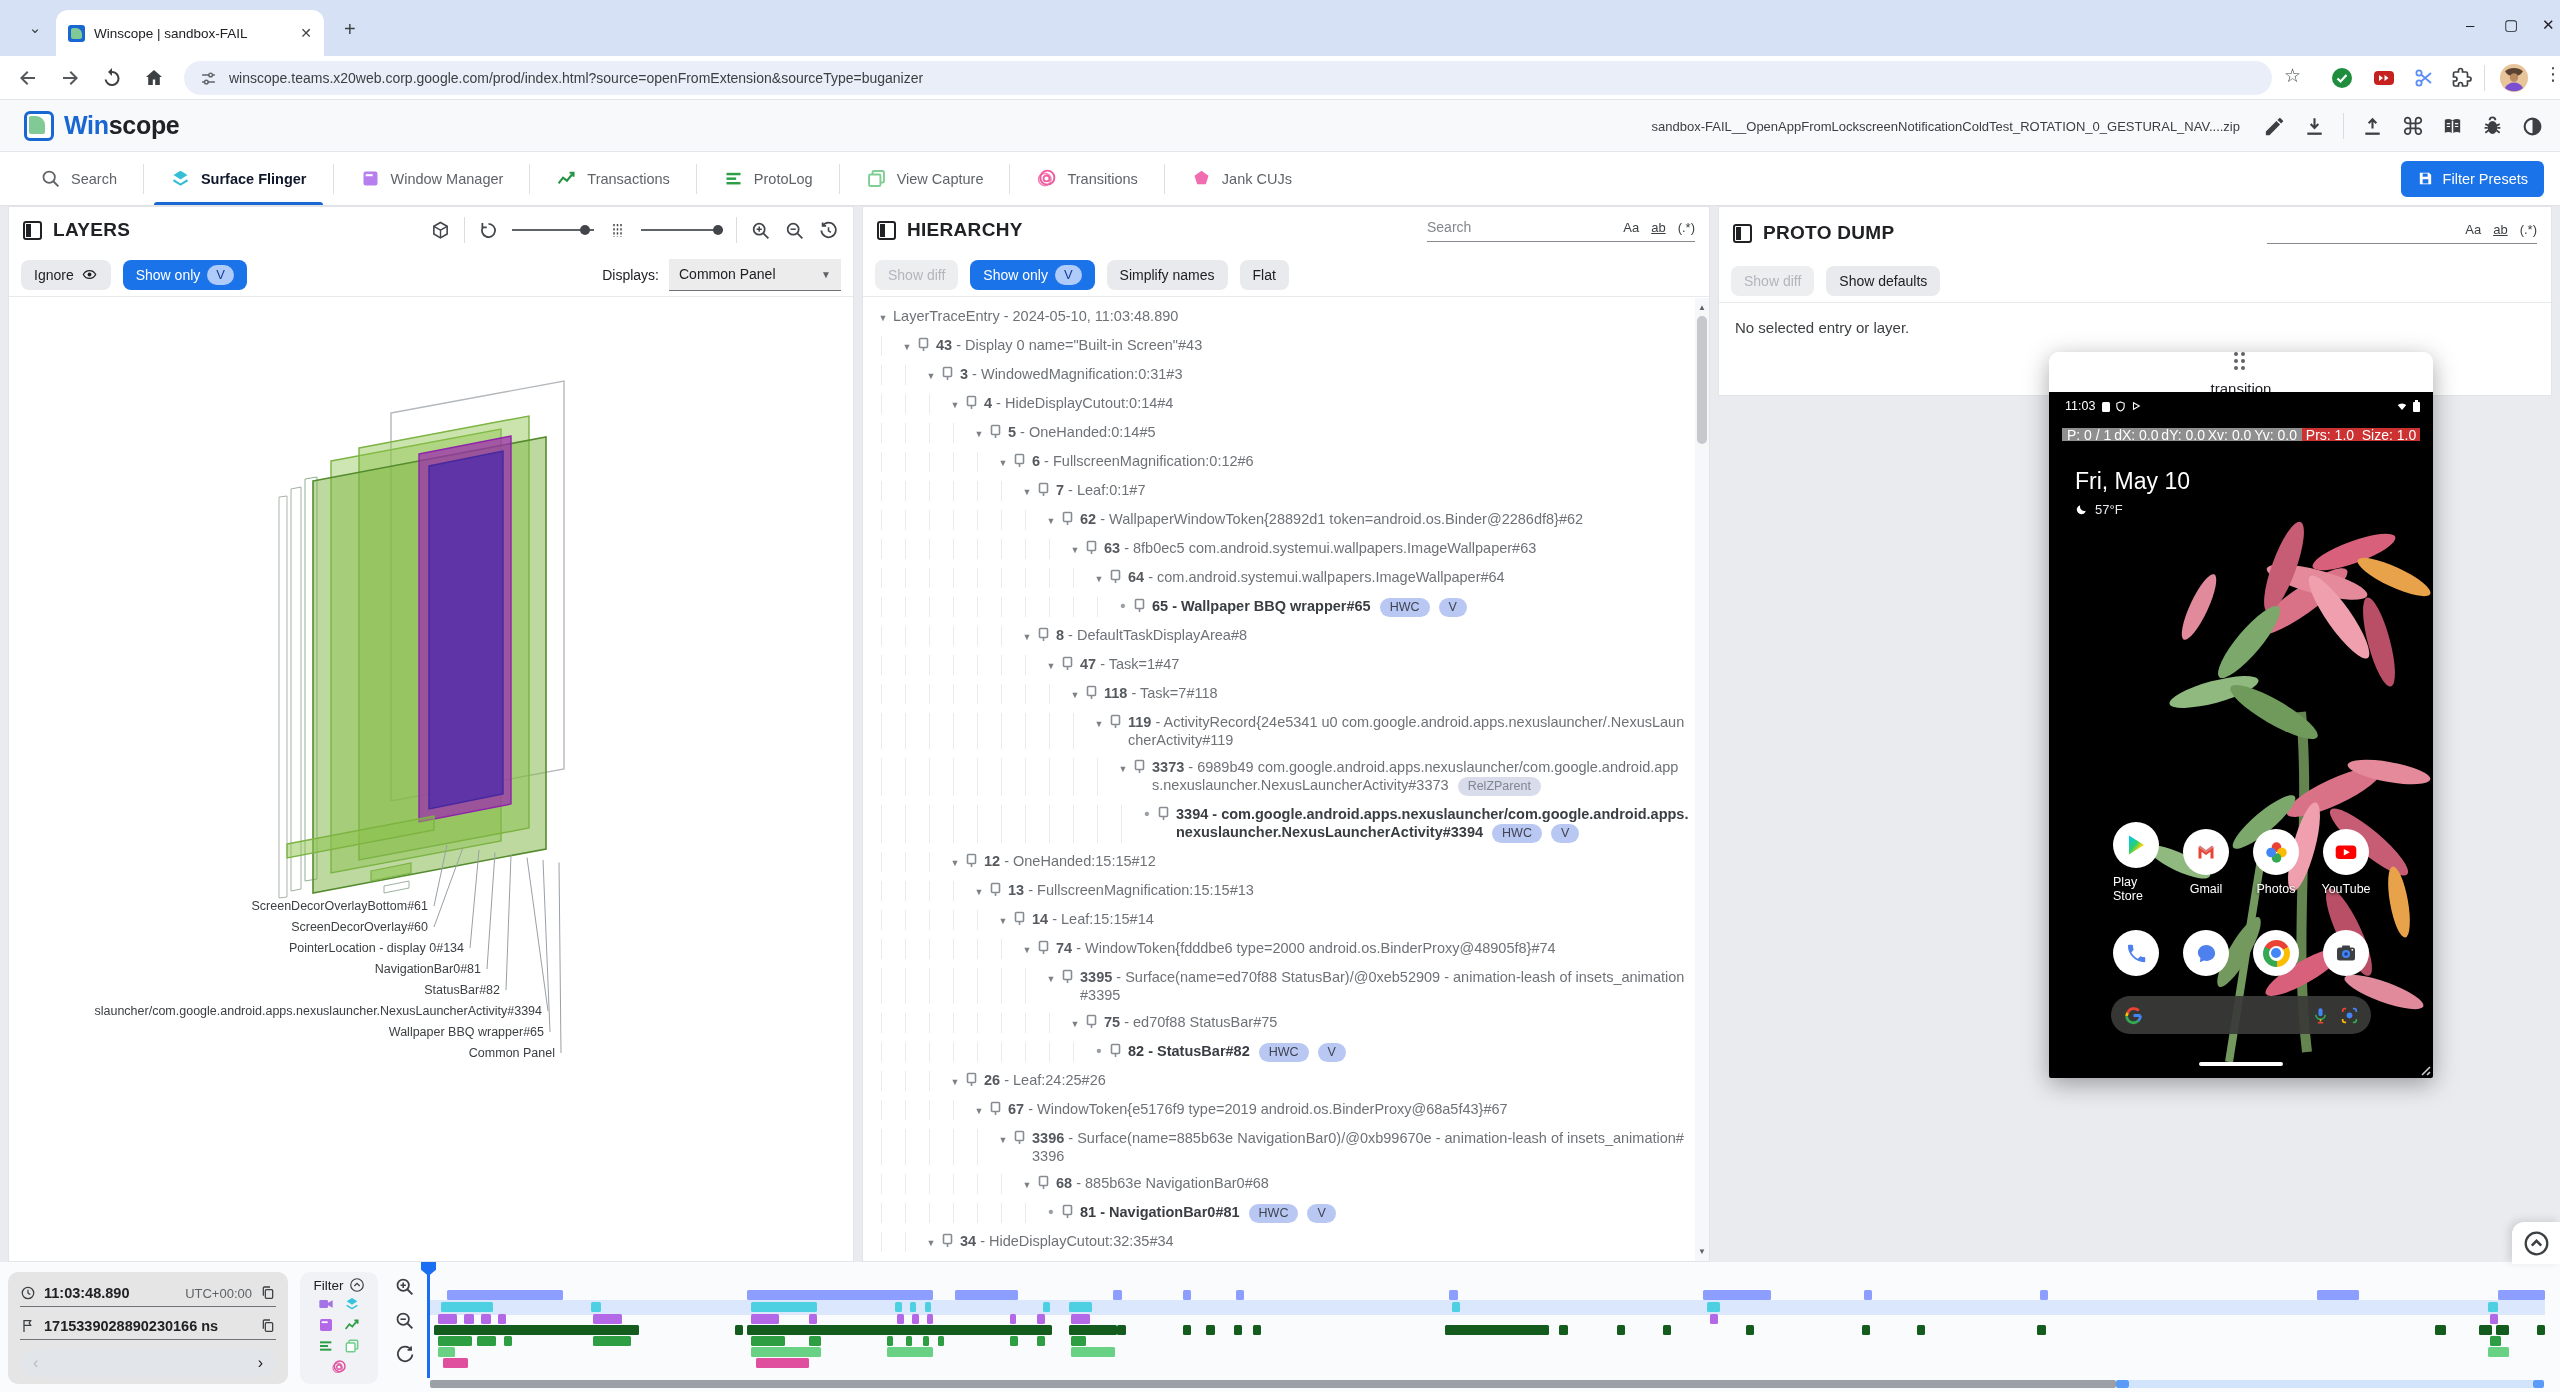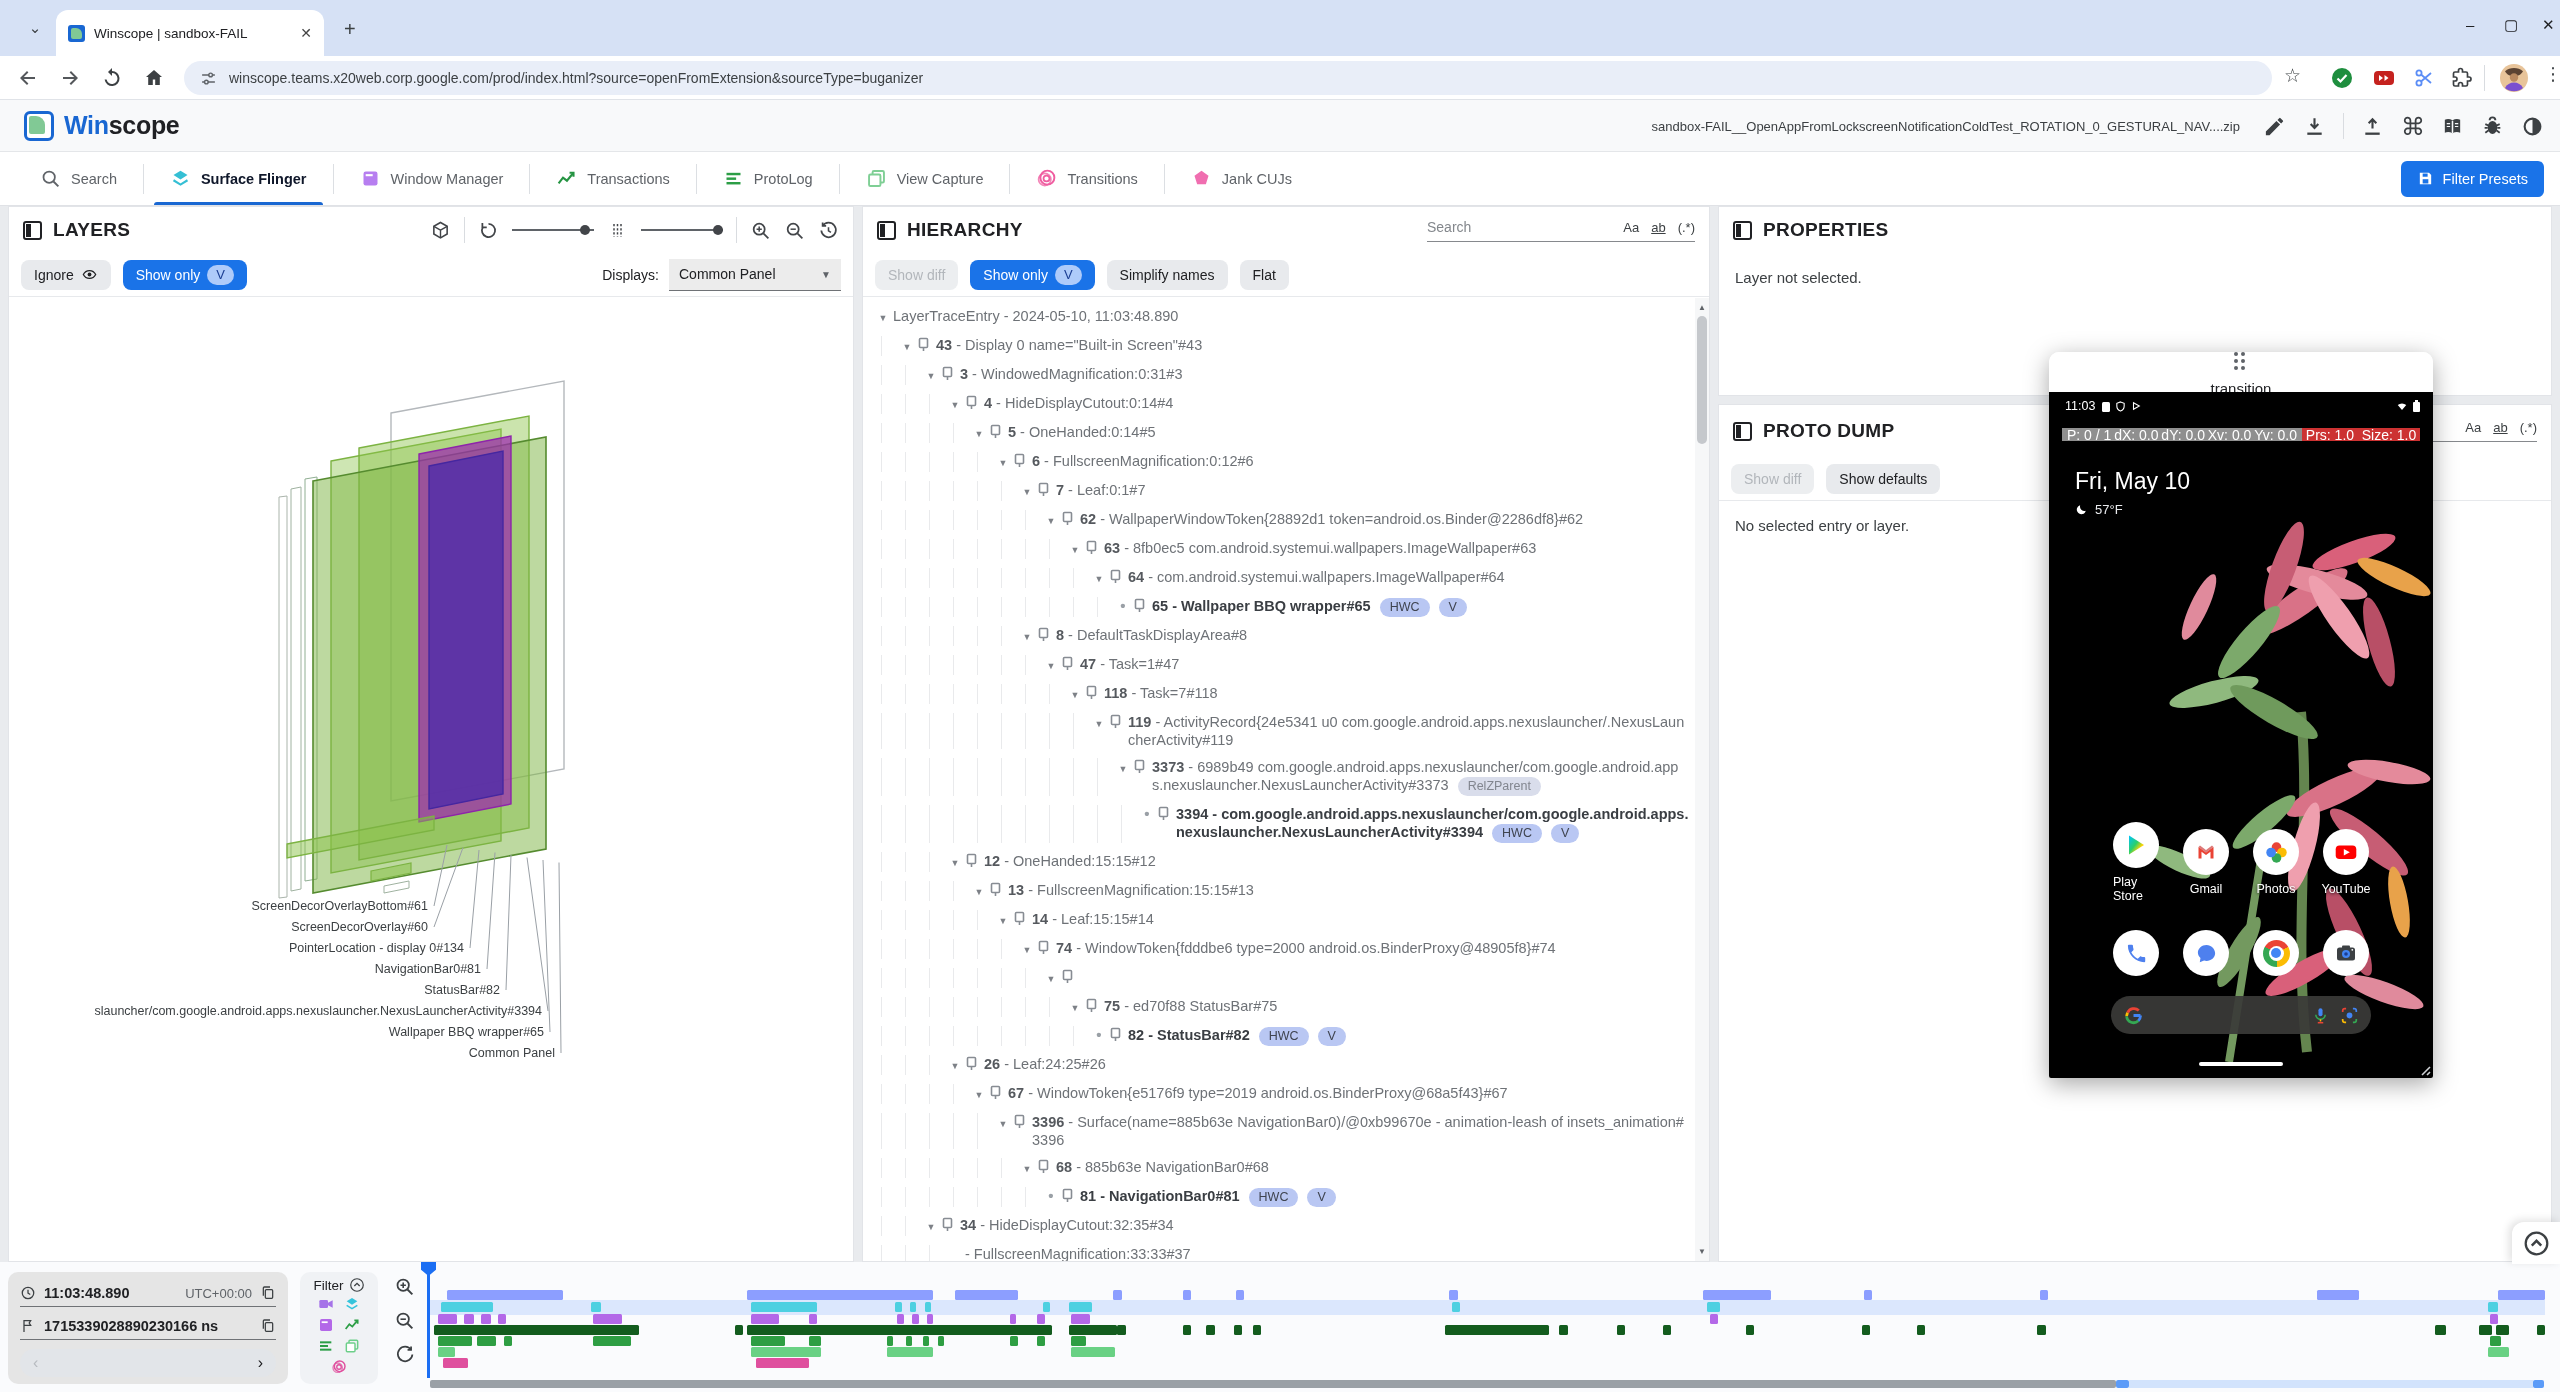--- a/index.html
+++ b/index.html
@@ -633,20 +633,21 @@
           </svg>
           <span class="txt"><span class="num">74</span> - WindowToken{fdddbe6 type=2000 android.os.BinderProxy@48905f8}#74</span>
         </div>
         <div class="trow">
           <span class="guides" style="width: 168px; align-self: stretch;"></span>
           <span class="tw"><span class="arr">▼</span></span>
           <svg class="pin" viewBox="0 0 11 15">
             <rect x="1.5" y="1.5" width="8" height="9" rx="1" fill="none" stroke="#878c93" stroke-width="1.6"></rect>
             <line x1="5.5" y1="10.5" x2="5.5" y2="14" stroke="#878c93" stroke-width="1.6"></line>
           </svg>
+          <span class="txt"><span class="num">3395</span> - Surface(name=ed70f88 StatusBar)/@0xeb52909 - animation-leash of insets_animation#3395</span>
         </div>
         <div class="trow">
           <span class="guides" style="width: 192px; align-self: stretch;"></span>
           <span class="tw"><span class="arr">▼</span></span>
           <svg class="pin" viewBox="0 0 11 15">
             <rect x="1.5" y="1.5" width="8" height="9" rx="1" fill="none" stroke="#878c93" stroke-width="1.6"></rect>
             <line x1="5.5" y1="10.5" x2="5.5" y2="14" stroke="#878c93" stroke-width="1.6"></line>
           </svg>
           <span class="txt"><span class="num">75</span> - ed70f88 StatusBar#75</span>
         </div>
@@ -720,27 +721,20 @@
         </div>
       </div>
     <div id="vscroll">
       <div style="padding-top:5px;">▲</div>
       <div class="thumb"></div>
       <div style="position:absolute;bottom:5px;left:0;right:0;">▼</div>
     </div>
   </div>
 
   <div id="right-col">
-    <div class="panel">
-      <div class="p-head">
-        <span class="collapse-ic"></span>
-        <span class="p-title">PROPERTIES</span>
-      </div>
-      <div class="empty-text">Layer not selected.</div>
-    </div>
     <div class="panel">
       <div class="p-head" style="height:52px;">
         <span class="collapse-ic"></span>
         <span class="p-title">PROTO DUMP</span>
         <div id="pd-search">
           <span class="tgl">Aa</span>
           <span class="tgl" style="text-decoration:underline;">ab</span>
           <span class="tgl">(.*)</span>
         </div>
       </div>

